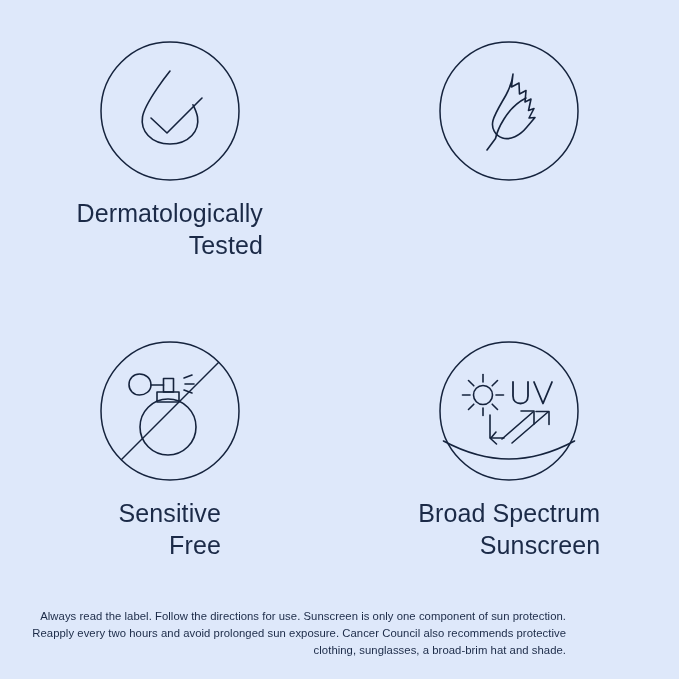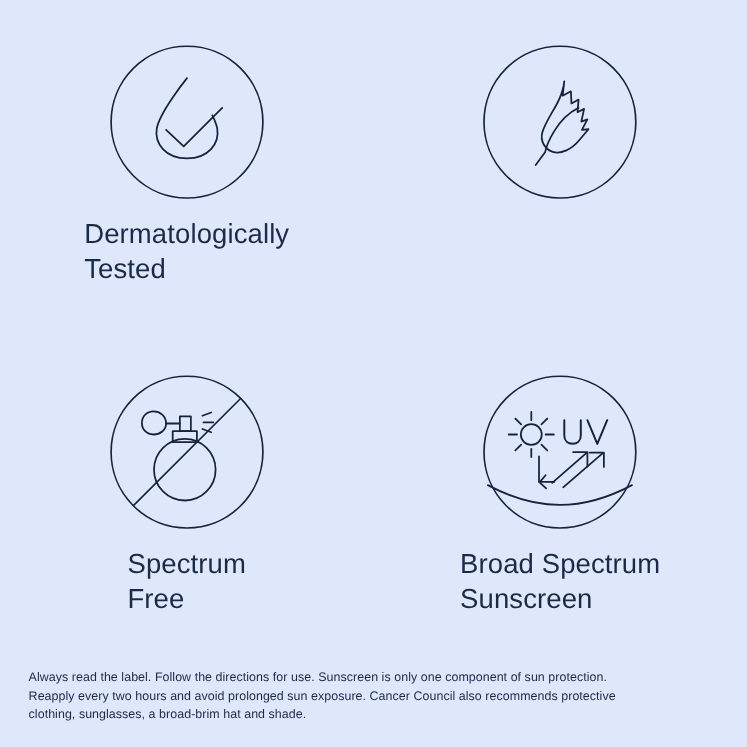--- a/index.html
+++ b/index.html
@@ -43,39 +43,40 @@
     height: 142px;
     display: block;
   }
   .icon-badge svg {
     display: block;
     width: 142px;
     height: 142px;
   }
   .feature-label {
     margin-top: 16px;
-    text-align: left;
+    text-align: right;
     color: #1b2a47;
     font-size: 25px;
     line-height: 1.27;
     font-weight: 400;
     letter-spacing: 0.1px;
     max-width: 260px;
     white-space: pre-line;
   }
   .disclaimer {
     position: absolute;
     left: 26px;
     top: 608px;
     width: 540px;
     color: #1b2a47;
     font-size: 11.3px;
     line-height: 16.8px;
     font-weight: 400;
     letter-spacing: 0.05px;
+    text-align: right;
   }
   .stroke {
     fill: none;
     stroke: #15233d;
     stroke-width: 1.6;
     stroke-linecap: round;
     stroke-linejoin: round;
   }
   .stroke-thin {
     fill: none;
@@ -129,21 +130,21 @@
           <rect class="stroke" x="58" y="52" width="22" height="10"></rect>
           <rect class="stroke" x="64.5" y="38.5" width="10" height="13.5"></rect>
           <path class="stroke" d="M64.5 45 L52 45"></path>
           <path class="stroke" d="M52 45 C52 38 46.5 34 40.5 34 C34.5 34 30 38.5 30 44.5 C30 50.5 34.5 55 40.5 55 C46.5 55 52 51 52 45 Z"></path>
           <path class="stroke" d="M85 38 L93 35"></path>
           <path class="stroke" d="M86 44 L95 44"></path>
           <path class="stroke" d="M85 50 L93 53"></path>
           <path class="stroke-thin" d="M22.5 119.5 L119.5 22.5"></path>
         </svg>
       </div>
-      <div class="feature-label">Spectrum
+      <div class="feature-label">Sensitive
 Free</div>
     </div>
 
     <div class="feature-cell">
       <div class="icon-badge">
         <svg viewBox="0 0 142 142" xmlns="http://www.w3.org/2000/svg">
           <circle class="stroke-thin" cx="71" cy="71" r="69"></circle>
 
           <circle class="stroke" cx="45" cy="55" r="9.5"></circle>
           <path class="stroke" d="M45 34.5 L45 42"></path>

